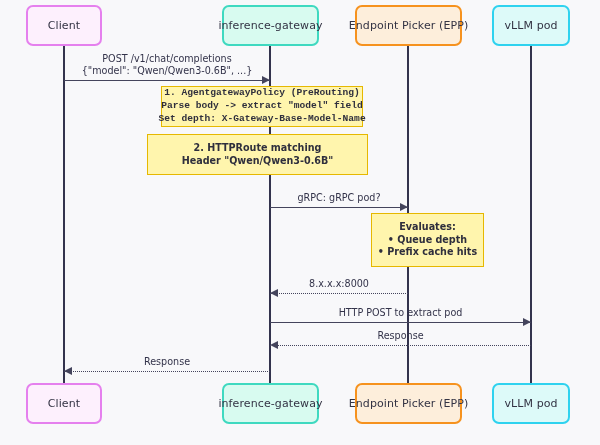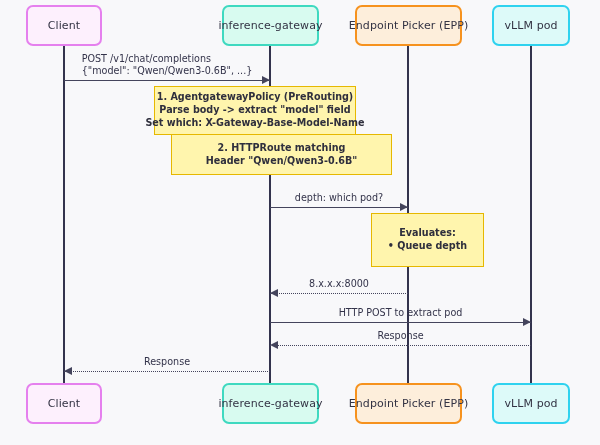--- a/index.html
+++ b/index.html
@@ -77,20 +77,21 @@
     border-top: 4.5px solid transparent;
     border-bottom: 4.5px solid transparent;
   }
   .msg.right .head { border-left: 8px solid #44445c; }
   .msg.left  .head { border-right: 8px solid #44445c; }
   .msg .label {
     position: absolute;
     font-size: 9.6px;
     color: #33334a;
     white-space: nowrap;
+    text-align: center;
     line-height: 12px;
     transform: translateX(-50%);
   }
 </style>
 </head>
 <body>
 
 <div id="canvas" style="width: 600px; height: 445px; background: rgb(248, 248, 250);">
     <div class="lifeline" style="left: 63px; top: 46px; height: 337px;"></div>
     <div class="lifeline" style="left: 269px; top: 46px; height: 337px;"></div>
@@ -113,46 +114,47 @@
     </div>
     <div class="actor" style="left: 222px; top: 383px; width: 97px; background: rgb(216, 251, 240); border-color: rgb(63, 217, 192);">
       <span>inference-gateway</span>
     </div>
     <div class="actor" style="left: 355px; top: 383px; width: 107px; background: rgb(253, 238, 219); border-color: rgb(246, 146, 30);">
       <span>Endpoint Picker (EPP)</span>
     </div>
     <div class="actor" style="left: 492px; top: 383px; width: 78px; background: rgb(221, 250, 249); border-color: rgb(47, 210, 239);">
       <span>vLLM pod</span>
     </div>
-    <div class="note" style="left: 154px; top: 86px; width: 202px; height: 49px;">
+    <div class="note" style="left: 161px; top: 86px; width: 202px; height: 41px; font-family: Liberation Mono, monospace;">
       <div class="nline">1. AgentgatewayPolicy (PreRouting)</div>
       <div class="nline">Parse body -&gt; extract "model" field</div>
-      <div class="nline">Set which: X-Gateway-Base-Model-Name</div>
+      <div class="nline">Set depth: X-Gateway-Base-Model-Name</div>
     </div>
-    <div class="note" style="left: 171px; top: 134px; width: 221px; height: 41px;">
+    <div class="note" style="left: 147px; top: 134px; width: 221px; height: 41px;">
       <div class="nline">2. HTTPRoute matching</div>
       <div class="nline">Header "Qwen/Qwen3-0.6B"</div>
     </div>
     <div class="note" style="left: 371px; top: 213px; width: 113px; height: 54px;">
       <div class="nline">Evaluates:</div>
       <div class="nline">• Queue depth</div>
+      <div class="nline">• Prefix cache hits</div>
     </div>
     <div class="msg right solid" style="left: 64px; top: 80px; width: 206px;">
       <div class="line" style="width: 206px;"></div>
       <div class="head" style="right: 0px;"></div>
       <div class="label" style="left: 103px; top: -27px;">
         <div>POST /v1/chat/completions</div>
         <div>{"model": "Qwen/Qwen3-0.6B", ...}</div>
       </div>
     </div>
     <div class="msg right solid" style="left: 270px; top: 207px; width: 138px;">
       <div class="line" style="width: 138px;"></div>
       <div class="head" style="right: 0px;"></div>
       <div class="label" style="left: 69px; top: -15px;">
-        <div>depth: which pod?</div>
+        <div>gRPC: gRPC pod?</div>
       </div>
     </div>
     <div class="msg left dotted" style="left: 270px; top: 293px; width: 138px;">
       <div class="line" style="width: 138px;"></div>
       <div class="head" style="left: 0px;"></div>
       <div class="label" style="left: 69px; top: -15px;">
         <div>8.x.x.x:8000</div>
       </div>
     </div>
     <div class="msg right solid" style="left: 270px; top: 322px; width: 261px;">

